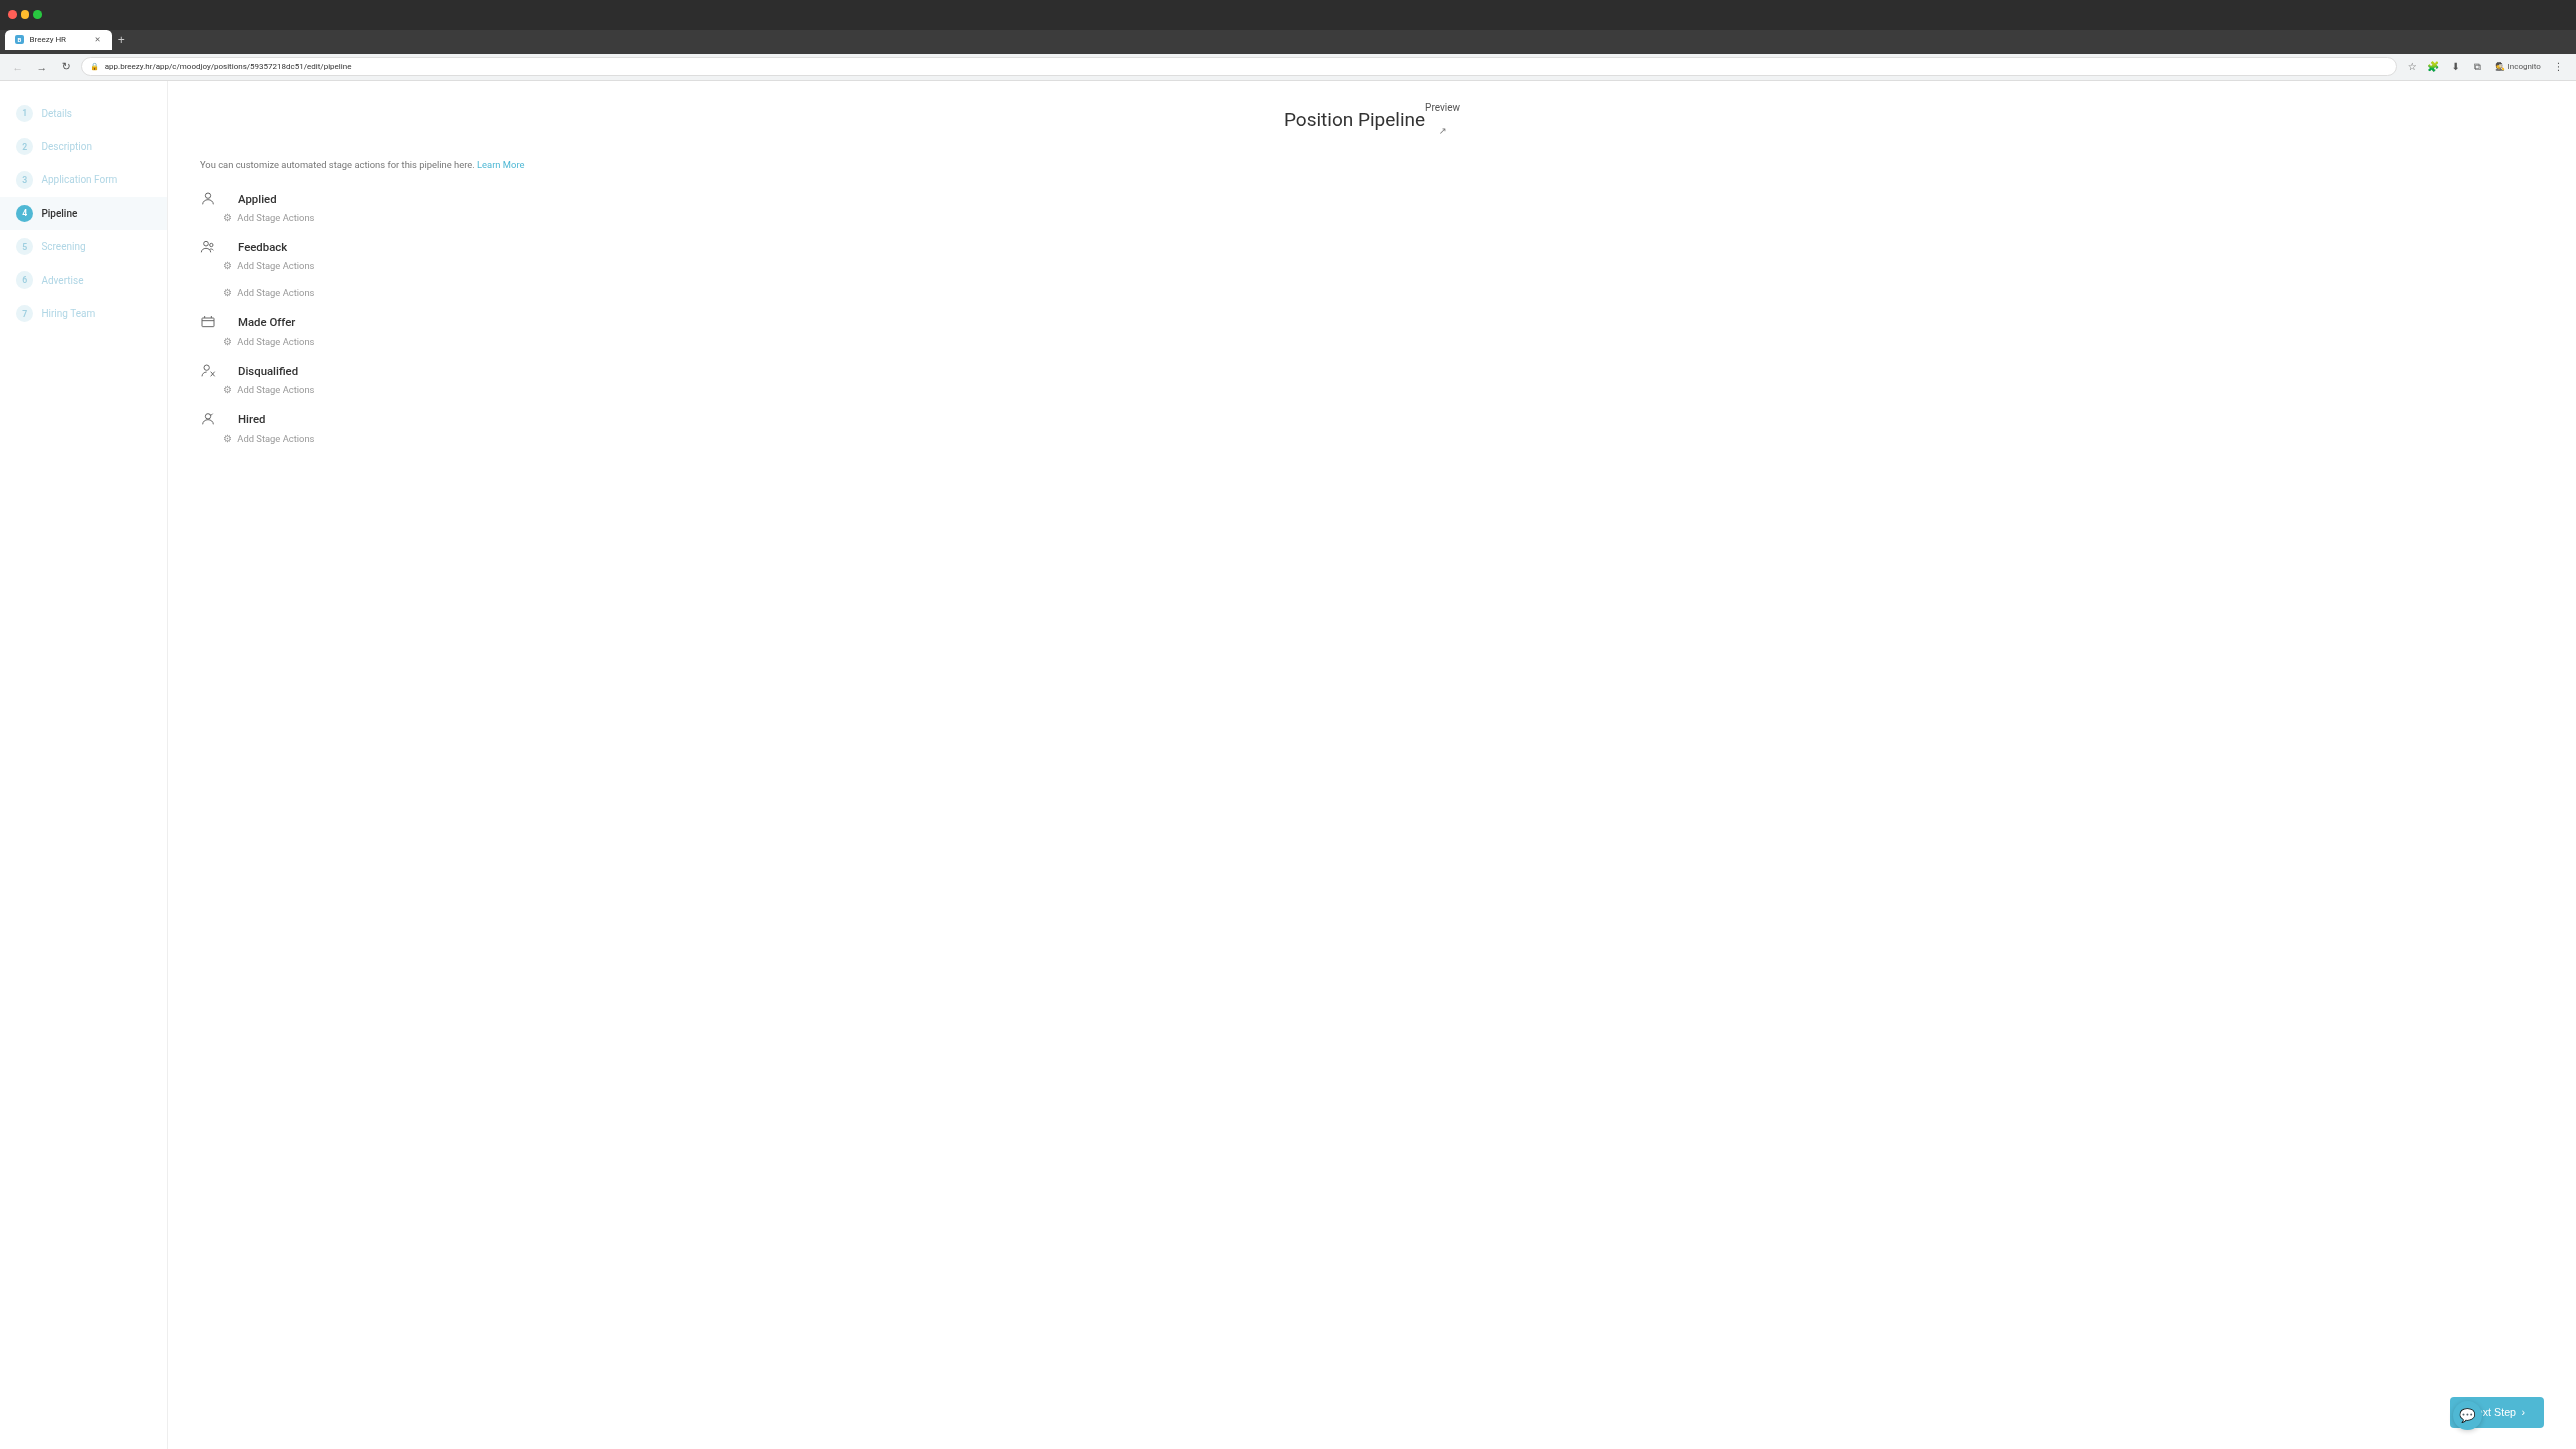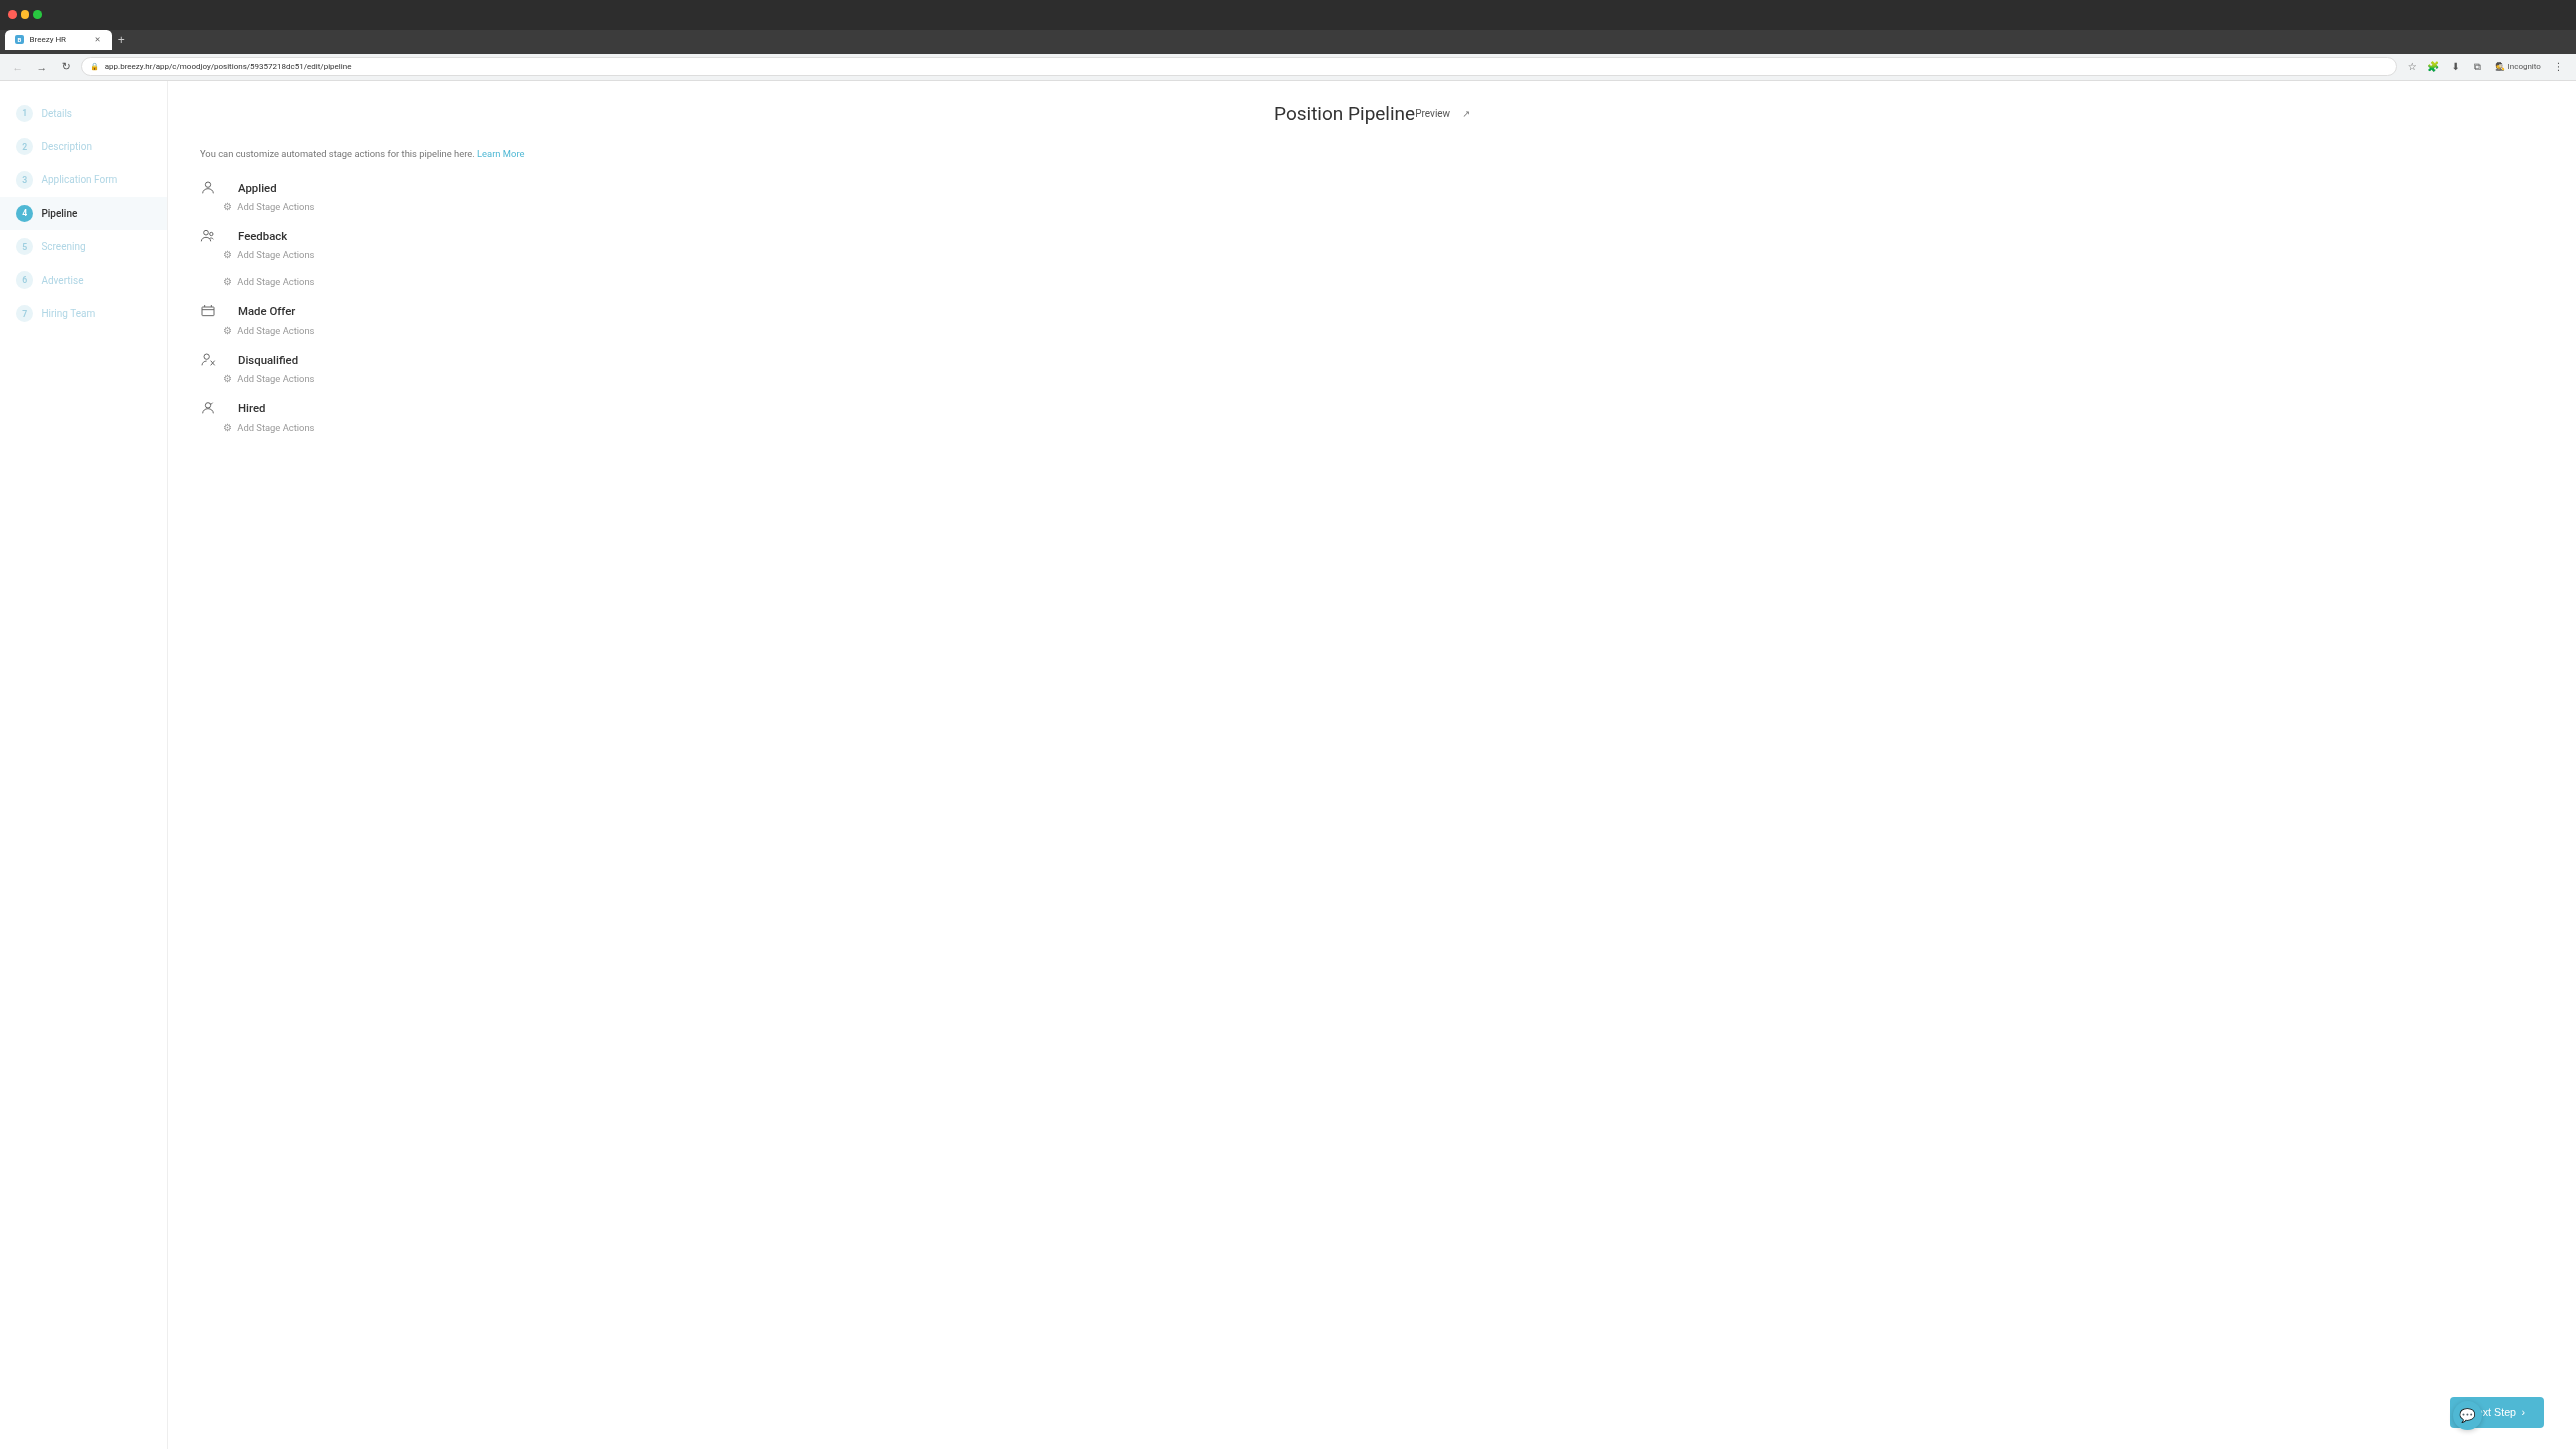--- a/index.html
+++ b/index.html
@@ -206,20 +206,21 @@
       color: #333;
     }
     .preview-link {
       display: flex;
       align-items: center;
       gap: 12px;
       color: #555;
       text-decoration: none;
       font-size: 10px;
       cursor: pointer;
+      flex-direction: column;
     }
     .preview-icon {
       font-size: 9.4px;
       color: #777;
     }
 
     .section-title {
       font-size: 14.8px;
       font-weight: 500;
       color: #333;

